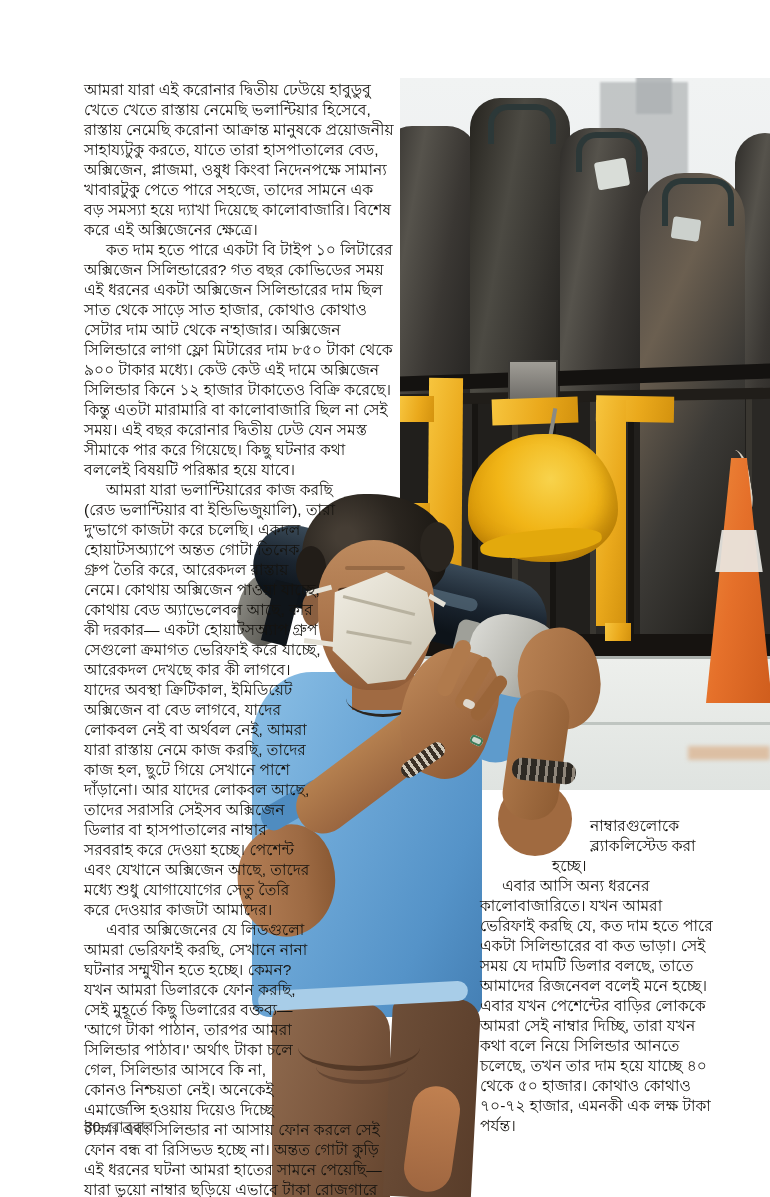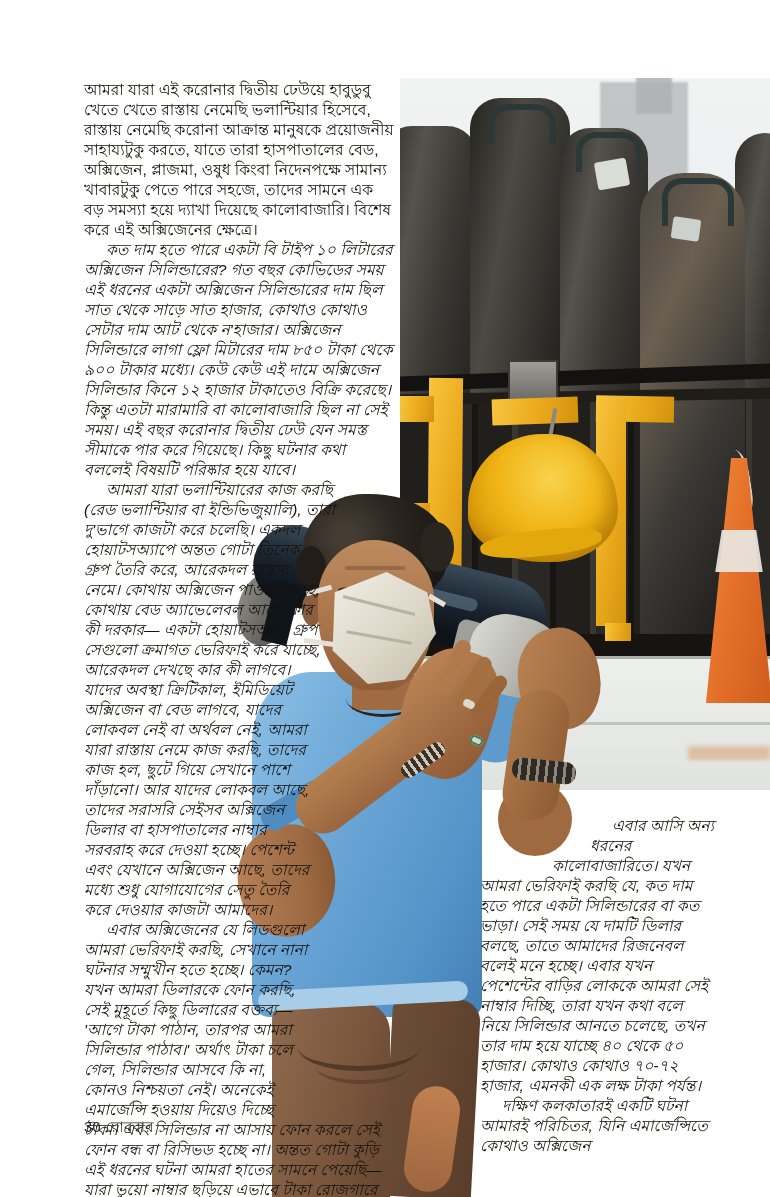--- a/index.html
+++ b/index.html
@@ -4,21 +4,21 @@
 <style>
   html,body{margin:0;padding:0;background:#888;}
   .page{position:relative;width:770px;height:1197px;background:#ffffff;overflow:hidden;
         font-family:"Liberation Sans","DejaVu Sans",sans-serif;color:#181614;}
   .abs{position:absolute;}
   
   .col{position:absolute;font-size:15.5px;line-height:20px;color:#15130f;z-index:30;text-align:left;}
   .col-left{left:84px;top:80px;width:311px;}
   .col-right{left:480px;top:816px;width:234px;}
   .col p{margin:0;}
-  .ind{text-indent:22px;font-style:italic;}
+  .ind{text-indent:22px;}
   .fr{float:right;clear:right;}
   .fl{float:left;clear:left;}
   .footer{position:absolute;left:84px;top:1116px;font-size:14.5px;color:#2a2824;z-index:30;letter-spacing:.5px;}
   
   .photo{position:absolute;left:400px;top:78px;width:370px;height:712px;overflow:hidden;z-index:1;
          background:linear-gradient(#f1f3f3,#e8eced 45%,#e4e8e9);}
   .cyl{position:absolute;border-radius:30px 30px 5px 5px;
        background:linear-gradient(100deg,#2e2c29 0%,#56534c 30%,#3a3733 60%,#22211f 100%);}
   .handle{position:absolute;border:6px solid #2c3838;border-bottom:none;border-radius:20px 20px 0 0;}
   .yellow{position:absolute;background:linear-gradient(100deg,#f7c53e,#eaa91c 55%,#d3920e);}
@@ -182,19 +182,19 @@
     <div class="fr" style="width:85px;height:420px;"></div>
     <p>আমরা যারা এই করোনার দ্বিতীয় ঢেউয়ে হাবুডুবু খেতে খেতে রাস্তায় নেমেছি ভলান্টিয়ার হিসেবে, রাস্তায় নেমেছি করোনা আক্রান্ত মানুষকে প্রয়োজনীয় সাহায্যটুকু করতে, যাতে তারা হাসপাতালের বেড, অক্সিজেন, প্লাজমা, ওষুধ কিংবা নিদেনপক্ষে সামান্য খাবারটুকু পেতে পারে সহজে, তাদের সামনে এক বড় সমস্যা হয়ে দ্যাখা দিয়েছে কালোবাজারি। বিশেষ করে এই অক্সিজেনের ক্ষেত্রে।</p>
     <p class="ind">কত দাম হতে পারে একটা বি টাইপ ১০ লিটারের অক্সিজেন সিলিন্ডারের? গত বছর কোভিডের সময় এই ধরনের একটা অক্সিজেন সিলিন্ডারের দাম ছিল সাত থেকে সাড়ে সাত হাজার, কোথাও কোথাও সেটার দাম আট থেকে ন'হাজার। অক্সিজেন সিলিন্ডারে লাগা ফ্লো মিটারের দাম ৮৫০ টাকা থেকে ৯০০ টাকার মধ্যে। কেউ কেউ এই দামে অক্সিজেন সিলিন্ডার কিনে ১২ হাজার টাকাতেও বিক্রি করেছে। কিন্তু এতটা মারামারি বা কালোবাজারি ছিল না সেই সময়। এই বছর করোনার দ্বিতীয় ঢেউ যেন সমস্ত সীমাকে পার করে গিয়েছে। কিছু ঘটনার কথা বললেই বিষয়টি পরিষ্কার হয়ে যাবে।</p>
     <p class="ind">আমরা যারা ভলান্টিয়ারের কাজ করছি (রেড ভলান্টিয়ার বা ইন্ডিভিজুয়ালি), তারা দু'ভাগে কাজটা করে চলেছি। একদল হোয়াটসঅ্যাপে অন্তত গোটা তিনেক গ্রুপ তৈরি করে, আরেকদল রাস্তায় নেমে। কোথায় অক্সিজেন পাওয়া যাচ্ছে, কোথায় বেড অ্যাভেলেবল আছে, কার কী দরকার— একটা হোয়াটসঅ্যাপ গ্রুপ সেগুলো ক্রমাগত ভেরিফাই করে যাচ্ছে, আরেকদল দেখছে কার কী লাগবে। যাদের অবস্থা ক্রিটিকাল, ইমিডিয়েট অক্সিজেন বা বেড লাগবে, যাদের লোকবল নেই বা অর্থবল নেই, আমরা যারা রাস্তায় নেমে কাজ করছি, তাদের কাজ হল, ছুটে গিয়ে সেখানে পাশে দাঁড়ানো। আর যাদের লোকবল আছে, তাদের সরাসরি সেইসব অক্সিজেন ডিলার বা হাসপাতালের নাম্বার সরবরাহ করে দেওয়া হচ্ছে। পেশেন্ট এবং যেখানে অক্সিজেন আছে, তাদের মধ্যে শুধু যোগাযোগের সেতু তৈরি করে দেওয়ার কাজটা আমাদের।</p>
     <p class="ind">এবার অক্সিজেনের যে লিডগুলো আমরা ভেরিফাই করছি, সেখানে নানা ঘটনার সম্মুখীন হতে হচ্ছে। কেমন? যখন আমরা ডিলারকে ফোন করছি, সেই মুহূর্তে কিছু ডিলারের বক্তব্য— 'আগে টাকা পাঠান, তারপর আমরা সিলিন্ডার পাঠাব।' অর্থাৎ টাকা চলে গেল, সিলিন্ডার আসবে কি না, কোনও নিশ্চয়তা নেই। অনেকেই এমার্জেন্সি হওয়ায় দিয়েও দিচ্ছে টাকা। এবং সিলিন্ডার না আসায় ফোন করলে সেই ফোন বন্ধ বা রিসিভড হচ্ছে না। অন্তত গোটা কুড়ি এই ধরনের ঘটনা আমরা হাতের সামনে পেয়েছি— যারা ভুয়ো নাম্বার ছড়িয়ে এভাবে টাকা রোজগারে নেমে পড়েছে এই মহামারীর সময়তেও। যখন আমরা জানতে পারছি, ততক্ষণে অনেক দেরি হয়ে যাচ্ছে। আর জানার পর আমাদের ডেটাবেসে সঙ্গে সঙ্গে</p>
   </div>
 
   <div class="col col-right">
     <div class="fl" style="width:110px;height:22px;"></div>
     <div class="fl" style="width:72px;height:22px;"></div>
+    <p>নাম্বারগুলোকে ব্ল্যাকলিস্টেড করা হচ্ছে।</p>
     <p class="ind">এবার আসি অন্য ধরনের কালোবাজারিতে। যখন আমরা ভেরিফাই করছি যে, কত দাম হতে পারে একটা সিলিন্ডারের বা কত ভাড়া। সেই সময় যে দামটি ডিলার বলছে, তাতে আমাদের রিজনেবল বলেই মনে হচ্ছে। এবার যখন পেশেন্টের বাড়ির লোককে আমরা সেই নাম্বার দিচ্ছি, তারা যখন কথা বলে নিয়ে সিলিন্ডার আনতে চলেছে, তখন তার দাম হয়ে যাচ্ছে ৪০ থেকে ৫০ হাজার। কোথাও কোথাও ৭০-৭২ হাজার, এমনকী এক লক্ষ টাকা পর্যন্ত।</p>
-    <p class="ind">দক্ষিণ কলকাতারই একটি ঘটনা আমারই পরিচিতর, যিনি এমার্জেন্সিতে কোথাও অক্সিজেন</p>
   </div>
 
   <div class="footer">30 রোববার</div>
 
 </div>
 
 </body></html>

